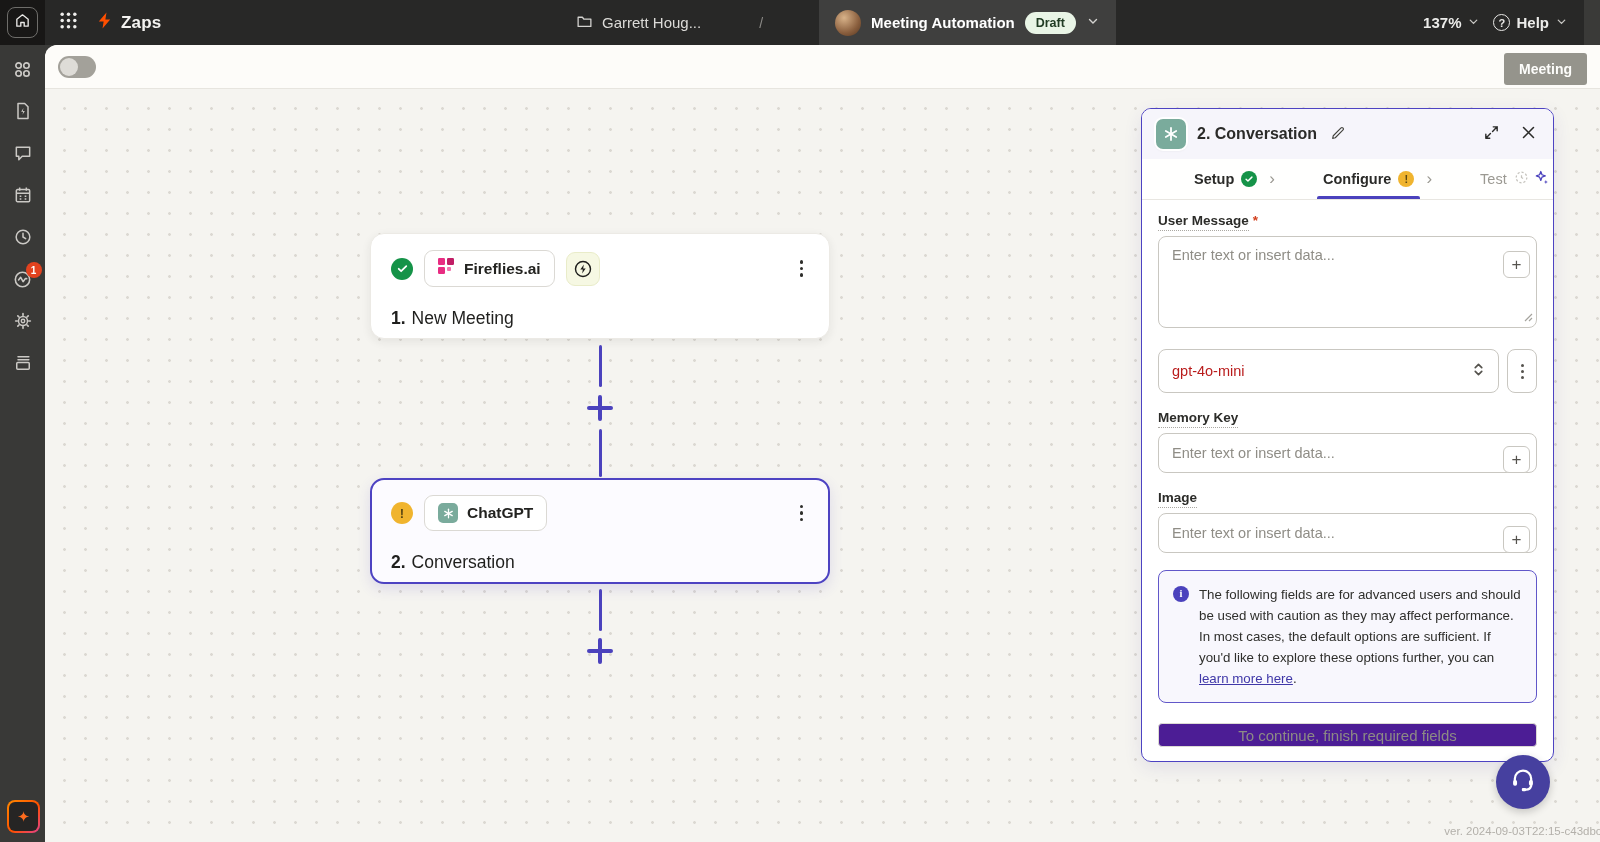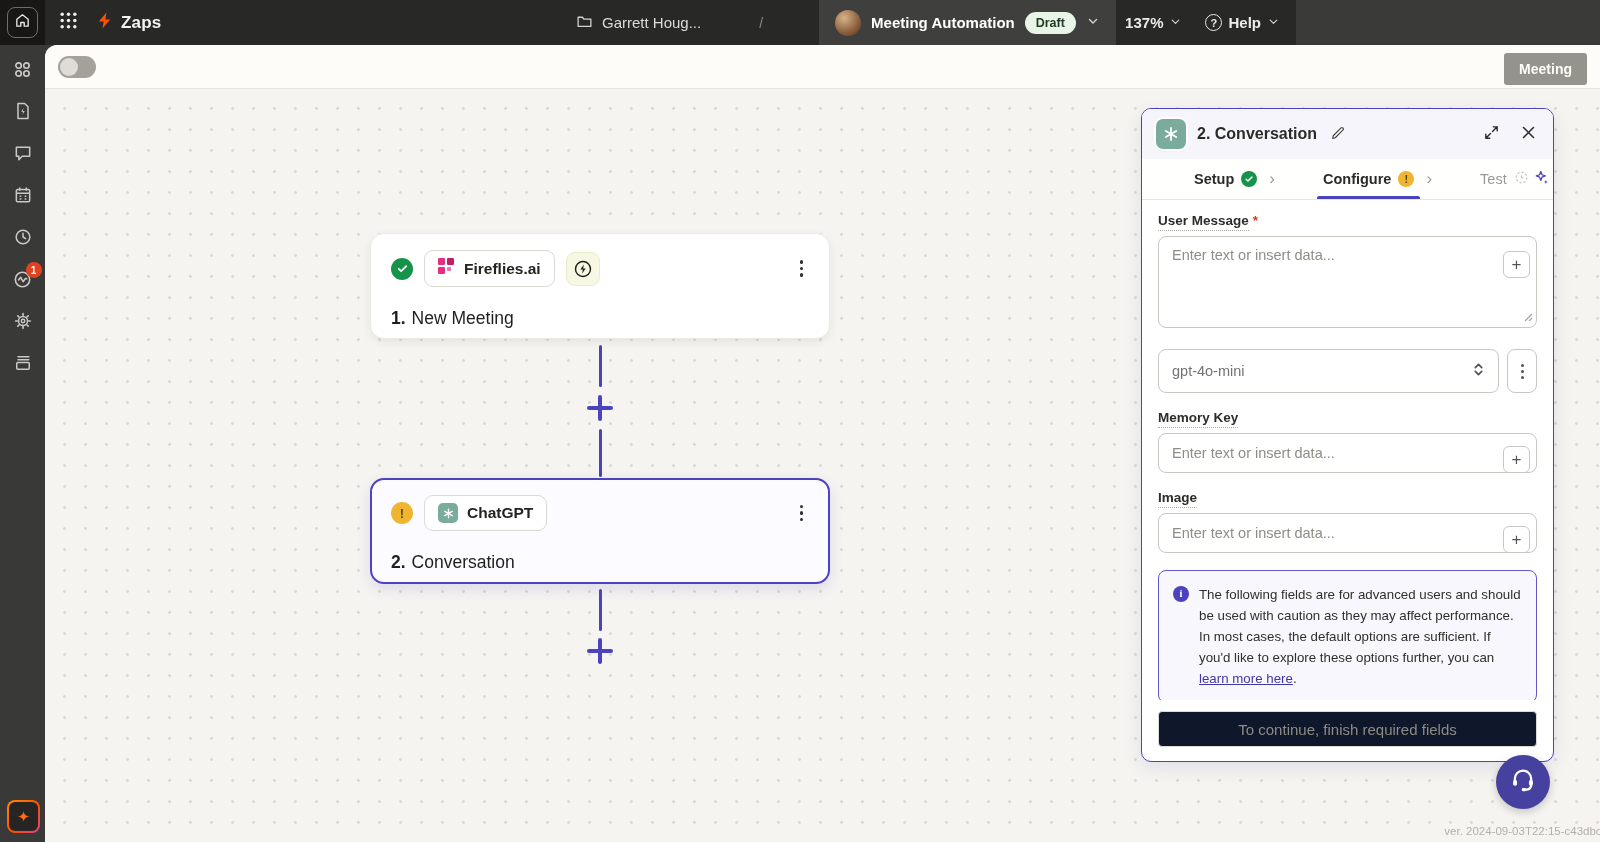--- a/index.html
+++ b/index.html
@@ -1,34 +1,34 @@
 <!DOCTYPE html>
 <html><head>
 <meta charset="utf-8">
 <style>
   * { margin:0; padding:0; box-sizing:border-box; }
   html,body { width:1600px; height:842px; overflow:hidden; }
   body { font-family:"Liberation Sans", sans-serif; background:#3a3a38; position:relative; }
 
   
-  .topbar { position:absolute; left:0; top:0; width:1296px; height:45px; background:#282827; z-index:30;padding-left:9px; }
+  .topbar { position:absolute; left:0; top:0; width:1584px; height:45px; background:#282827; z-index:30;padding-left:9px; }
   .tb-home-cell { position:absolute; left:0; top:0; width:45px; height:45px; background:#181716; display:flex; align-items:center; justify-content:center; }
   .home-btn { width:31px; height:31px; border:1.5px solid #6e6d6a; border-radius:8px; display:flex; align-items:center; justify-content:center; cursor:pointer; }
   .tb-left { position:absolute; left:55px; top:0; height:45px; display:flex; align-items:center; gap:14px; }
   .grid-btn { width:26px; height:26px; display:flex; align-items:center; justify-content:center; }
   .brand { display:flex; align-items:center; gap:7px; }
   .brand-label { color:#f4f3f1; font-size:17px; font-weight:700; letter-spacing:.2px; }
   .tb-center { position:absolute; left:576px; top:0; height:45px; display:flex; align-items:center;gap:44px; }
   .crumb { display:flex; align-items:center; gap:9px; color:#dcdbd8; font-size:15px; padding-right:14px; }
   .crumb-sep { color:#8b8a87; padding:0 12px 0 0; font-size:14px; }
   .zap-tab { height:45px; background:#3f3f3e; display:flex; align-items:center; gap:10px; padding:0 16px; }
   .avatar { width:26px; height:26px; border-radius:50%; background:radial-gradient(circle at 35% 30%, #d8b289, #8a5f3e 60%, #54351f); }
   .zap-name { color:#ffffff; font-size:15px; font-weight:700; }
   .draft-badge { background:#e9f5e6; color:#203c23; font-size:12.5px; font-weight:700; padding:4px 11px; border-radius:999px; }
-  .tb-right { position:absolute; right:16px; top:0; height:45px; display:flex; align-items:center; gap:23px; color:#ececea; font-size:15px; }
+  .tb-right { position:absolute; right:16px; top:0; height:45px; display:flex; align-items:center; gap:13px; color:#ececea; font-size:15px; }
   .tb-item { display:flex; align-items:center; gap:6px; cursor:pointer; }
   .help-circle { width:17px; height:17px; border:1.5px solid #e9e8e6; border-radius:50%; font-size:11px; font-weight:700; display:flex; align-items:center; justify-content:center; color:#e9e8e6; }
 
   
   .sidebar { position:absolute; left:0; top:45px; width:45px; height:797px; background:#393937; z-index:25; display:flex; flex-direction:column; align-items:center; padding-top:13px; gap:20px; }
   .sb-icon { width:22px; height:22px; position:relative; display:flex; align-items:center; justify-content:center; cursor:pointer; }
   .sb-badge { position:absolute; top:-6px; right:-8px; min-width:16px; height:16px; background:#e2421f; border-radius:999px; color:#fff; font-size:10px; font-weight:700; display:flex; align-items:center; justify-content:center; padding:0 4px; }
   .ai-fab { position:absolute; left:7px; bottom:9px; width:33px; height:33px; border-radius:8px; padding:2px; background:linear-gradient(135deg,#ff8a00,#ff4f00 55%,#e2418f); cursor:pointer; }
   .ai-fab-inner { width:100%; height:100%; border-radius:6px; background:#262524; display:flex; align-items:center; justify-content:center; color:#ff6c1e; font-size:15px; }
 
@@ -88,30 +88,30 @@
   .field-label-row { margin-bottom:8px; font-size:13.5px; color:#2c2c29; font-weight:700; }
   .dotted { border-bottom:1.5px dotted #aaa8a2; padding-bottom:2px; }
   .req { color:#d2401e; margin-left:4px; font-weight:700; }
   .text-input, .text-area { width:100%; border:1px solid #c9c7c1; border-radius:8px; font-family:inherit; font-size:14.5px; color:#2c2c29; padding:10px 44px 10px 13px; background:#fff; }
   .text-input::placeholder, .text-area::placeholder { color:#8f8d86; }
   .text-input { height:40px; }
   .text-area { height:92px; resize:none; }
   .plus-btn { position:absolute; right:7px; width:27px; height:27px; border:1px solid #c9c7c1; border-radius:6px; background:#fff; color:#55534e; font-size:17px; display:flex; align-items:center; justify-content:center; cursor:pointer; }
   .resize-grip { position:absolute; right:4px; bottom:6px; pointer-events:none; }
   .model-row { display:flex; gap:8px; }
-  .select-box { flex:1; height:44px; border:1px solid #c9c7c1; border-radius:8px; display:flex; align-items:center; justify-content:space-between; padding:0 13px; font-size:14.5px; color:#737373; cursor:pointer; background:#fff; }
+  .select-box { flex:1; height:44px; border:1px solid #c9c7c1; border-radius:8px; display:flex; align-items:center; justify-content:space-between; padding:0 13px; font-size:14.5px; color:#b91c1c; cursor:pointer; background:#fff; }
   .kebab-box { width:30px; height:44px; border:1px solid #c9c7c1; border-radius:8px; background:#fff; display:flex; flex-direction:column; align-items:center; justify-content:center; gap:3px; cursor:pointer; }
   .kebab-box i { width:3px; height:3px; border-radius:50%; background:#55534e; }
 
   .info-box { border:1px solid #6157c9; background:#f8f7fd; border-radius:8px; padding:13px 14px; display:flex; gap:10px; font-size:13.3px; line-height:1.58; color:#2f2f2c; }
   .info-i { width:16px; height:16px; border-radius:50%; background:#4b42bd; color:#fff; font-size:10.5px; font-weight:700; font-family:"Liberation Serif", serif; display:flex; align-items:center; justify-content:center; flex:none; margin-top:2px; }
   .info-link { color:#4038a8; text-decoration:underline; cursor:pointer; }
 
   .panel-footer { padding:11px 16px 14px 16px; }
-  .finish-btn { width:100%; height:36px; background:#0f172a; border:1px solid #dcdad4; border-radius:4px; color:#8d8b85; font-size:15px; font-family:inherit; cursor:default; }
+  .finish-btn { width:100%; height:24px; background:#4c1d95; border:1px solid #dcdad4; border-radius:4px; color:#8d8b85; font-size:15px; font-family:inherit; cursor:default; }
 
   
   .support-fab { position:absolute; left:1451px; top:666px; width:54px; height:54px; border-radius:50%; background:#46409f; display:flex; align-items:center; justify-content:center; cursor:pointer; box-shadow:0 3px 8px rgba(0,0,0,.2); }
   .version { position:absolute; right:-8px; bottom:5px; font-size:11.5px; color:#b3b0aa; white-space:nowrap; }
 </style>
 </head>
 <body>
 
 <div class="topbar">
   <div class="tb-home-cell">

